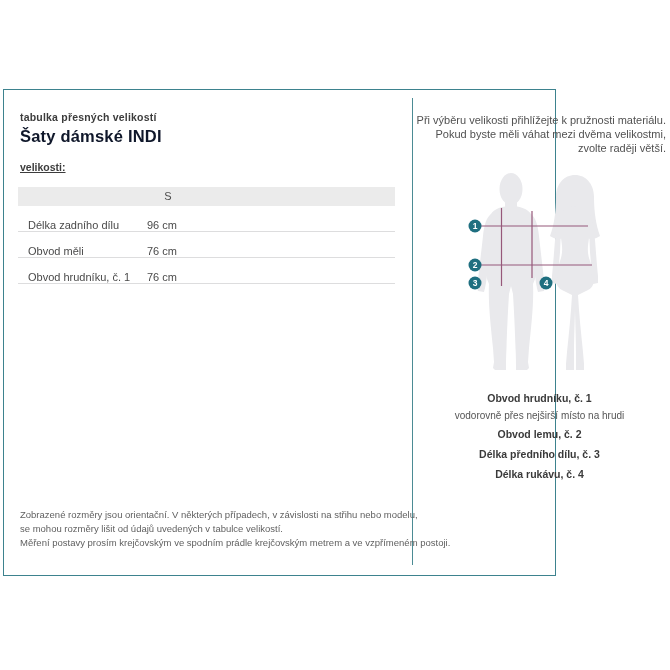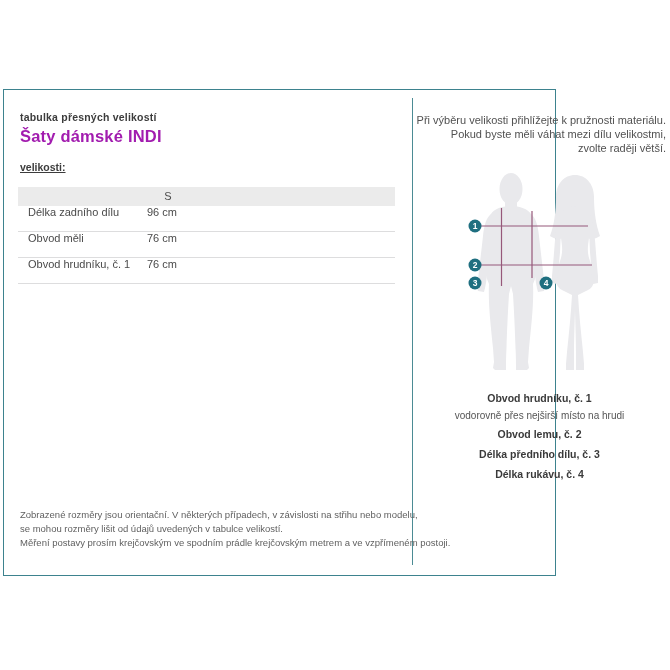--- a/index.html
+++ b/index.html
@@ -16,38 +16,38 @@
     position:absolute;left:408px;top:8px;height:467px;width:1px;
     background:#4b8b94;
   }
   
   .eyebrow{
     position:absolute;left:16px;top:21px;
     font-size:10.5px;font-weight:bold;color:#3c3c3c;letter-spacing:.2px;
   }
   .page-title{
     position:absolute;left:16px;top:37px;
-    font-size:16.5px;font-weight:bold;color:#a21caf;letter-spacing:.2px;
+    font-size:16.5px;font-weight:bold;color:#0f172a;letter-spacing:.2px;
   }
   .sizes-label{
     position:absolute;left:16px;top:71px;
     font-size:10.5px;font-weight:bold;color:#3c3c3c;text-decoration:underline;
   }
   .size-table{
     position:absolute;left:14px;top:97px;width:377px;
     font-size:11px;color:#4a4a4a;
   }
   .size-table .thead{
     height:19px;line-height:19px;background:#ebebeb;
   }
   .size-table .size-col-header{
     display:inline-block;margin-left:122px;width:56px;text-align:center;color:#4c4c4c;
   }
   .size-table .trow{
-    display:flex;align-items:flex-start;height:25px;border-bottom:1px solid #ddddde;
+    display:flex;align-items:flex-end;height:25px;border-bottom:1px solid #ddddde;
   }
   .size-table .tlabel{flex:0 0 122px;padding-left:10px;box-sizing:border-box;}
   .size-table .tvalue{padding-left:7px;}
   .footnote{
     position:absolute;left:16px;top:418px;
     font-size:9.5px;color:#5f5f5f;line-height:13.8px;white-space:nowrap;
   }
   
   .advice{
     position:absolute;left:409px;top:23px;width:253px;
@@ -89,21 +89,21 @@
   </div>
 
   <div class="footnote">
     <div>Zobrazené rozměry jsou orientační. V některých případech, v závislosti na střihu nebo modelu,</div>
     <div>se mohou rozměry lišit od údajů uvedených v tabulce velikostí.</div>
     <div>Měření postavy prosím krejčovským ve spodním prádle krejčovským metrem a ve vzpřímeném postoji.</div>
   </div>
 
   <div class="advice">
     <div>Při výběru velikosti přihlížejte k pružnosti materiálu.</div>
-    <div>Pokud byste měli váhat mezi dílu velikostmi,</div>
+    <div>Pokud byste měli váhat mezi dvěma velikostmi,</div>
     <div>zvolte raději větší.</div>
   </div>
 
   <div class="diagram-wrap">
     <svg width="236" height="215" viewBox="0 0 236 215">
 
       <g fill="#e9e9ec">
         <ellipse cx="75" cy="21" rx="11.5" ry="16"></ellipse>
         <rect x="69" y="30" width="12" height="10"></rect>
         <path d="M75 38 C66 38 58 41 55 46 C52 51 52 58 52 66 C52 76 53 84 52 92

